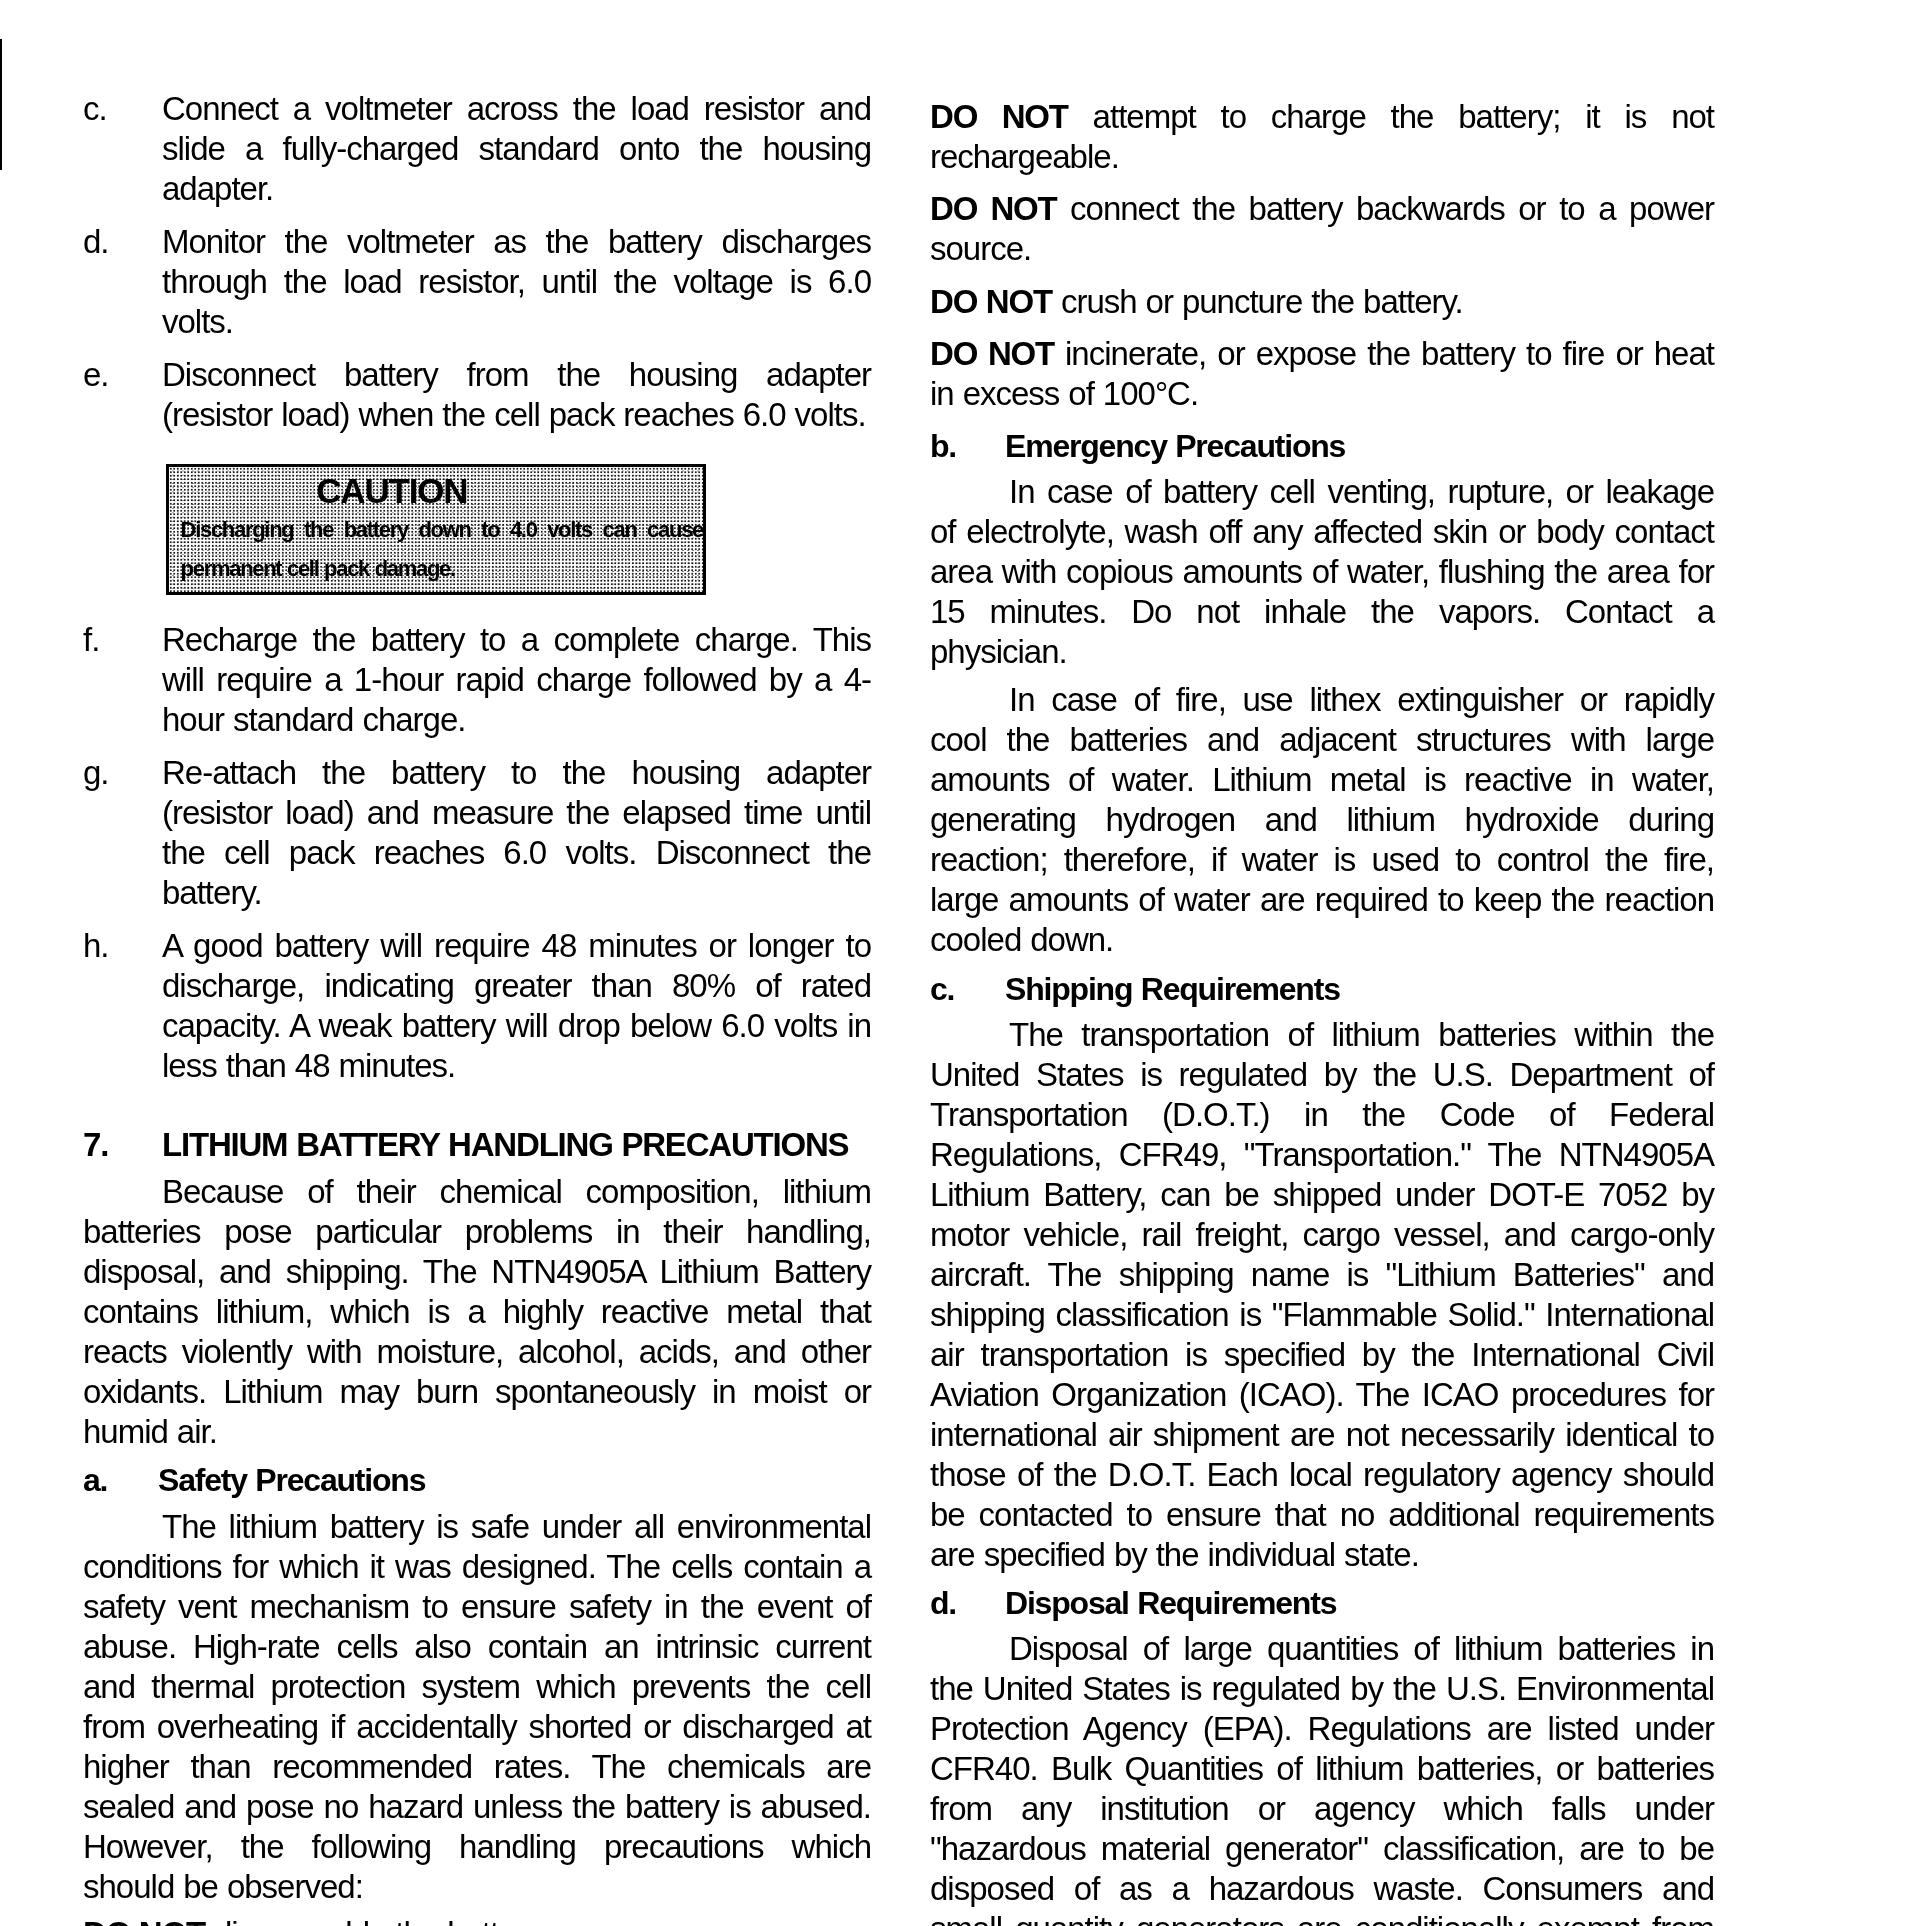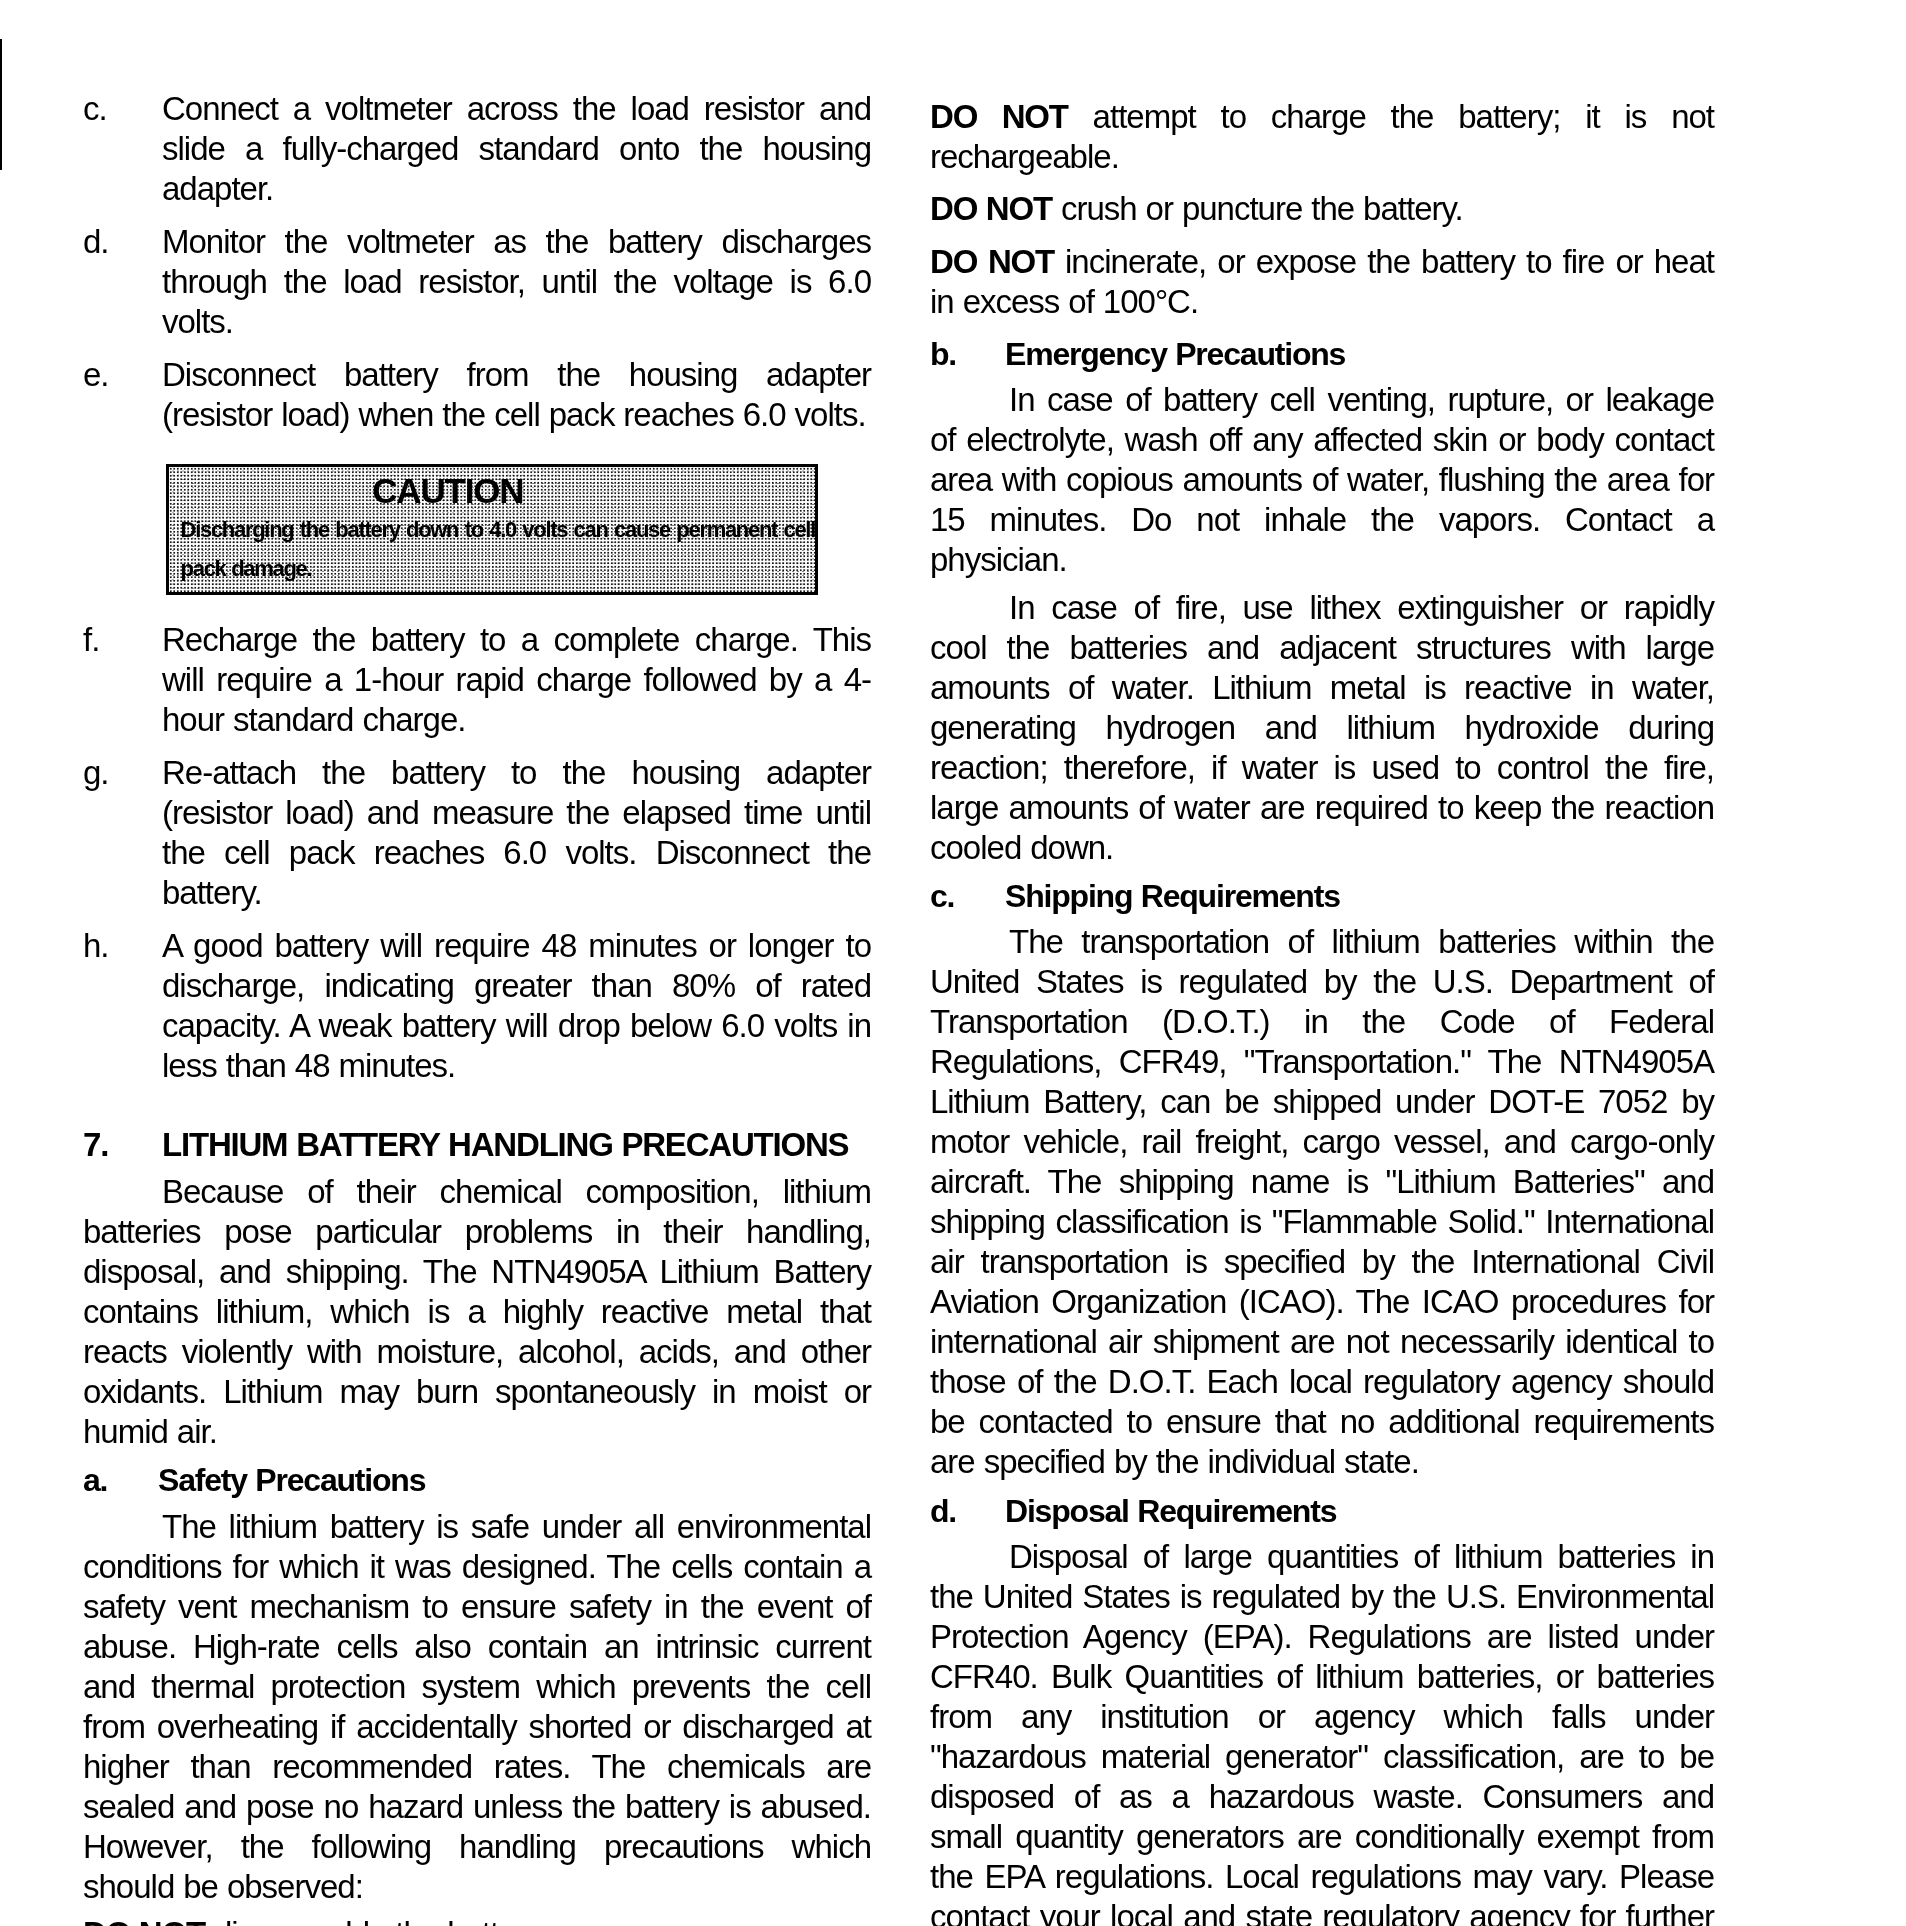--- a/index.html
+++ b/index.html
@@ -12,21 +12,21 @@
   .col-left { left: 83px; width: 788px; }
   .col-right { left: 930px; width: 784px; }
   .txt {
     font-size: 33px; line-height: 40px; text-align: justify;
     letter-spacing: -1px; word-spacing: 0.8px;
   }
   .step { display: flex; margin: 0 0 13px 0; }
   .step .lbl { width: 79px; flex: 0 0 79px; font-size: 33px; line-height: 40px; }
   .step .body { flex: 1; }
   .caution {
-    margin: 28.5px 0 25.4px 83px; width: 652px; height: 131px; box-sizing: border-box;
+    margin: 28.5px 0 25.4px 83px; width: 540px; height: 131px; box-sizing: border-box;
     border: 3.5px solid #000;
     background-color: #fff;
     background-image:
       radial-gradient(circle, #000 0.6px, transparent 0.8px),
       radial-gradient(circle, #000 0.5px, transparent 0.8px);
     background-size: 3.5px 3.5px, 5px 4.2px;
     background-position: 0 0, 1.5px 1.9px;
     display: flex; flex-direction: column; align-items: flex-start; justify-content: center;
     padding: 0 0 0 11.6px;
   }
@@ -95,20 +95,21 @@
     <span>Safety Precautions</span>
   </div>
   <p class="para">The lithium battery is safe under all environmental conditions for which it was designed. The cells contain a safety vent mechanism to ensure safety in the event of abuse. High-rate cells also contain an intrinsic current and thermal protection system which prevents the cell from overheating if accidentally shorted or discharged at higher than recommended rates. The chemicals are sealed and pose no hazard unless the battery is abused. However, the following handling precautions which should be observed:</p>
 
   <p class="donot"><b>DO NOT</b><span> disassemble the battery.</span></p>
 
 </div>
 
 <div class="col col-right txt">
   <p class="donot" style="margin-top:8px"><b>DO NOT</b><span> attempt to charge the battery; it is not rechargeable.</span></p>
+  <p class="donot"><b>DO NOT</b><span> connect the battery backwards or to a power source.</span></p>
   <p class="donot"><b>DO NOT</b><span> crush or puncture the battery.</span></p>
   <p class="donot"><b>DO NOT</b><span> incinerate, or expose the battery to fire or heat in excess of 100°C.</span></p>
 
   <div class="subhead">
     <span class="lbl">b.</span>
     <span>Emergency Precautions</span>
   </div>
   <p class="para">In case of battery cell venting, rupture, or leakage of electrolyte, wash off any affected skin or body contact area with copious amounts of water, flushing the area for 15 minutes. Do not inhale the vapors. Contact a physician.</p>
   <p class="para">In case of fire, use lithex extinguisher or rapidly cool the batteries and adjacent structures with large amounts of water. Lithium metal is reactive in water, generating hydrogen and lithium hydroxide during reaction; therefore, if water is used to control the fire, large amounts of water are required to keep the reaction cooled down.</p>
 

